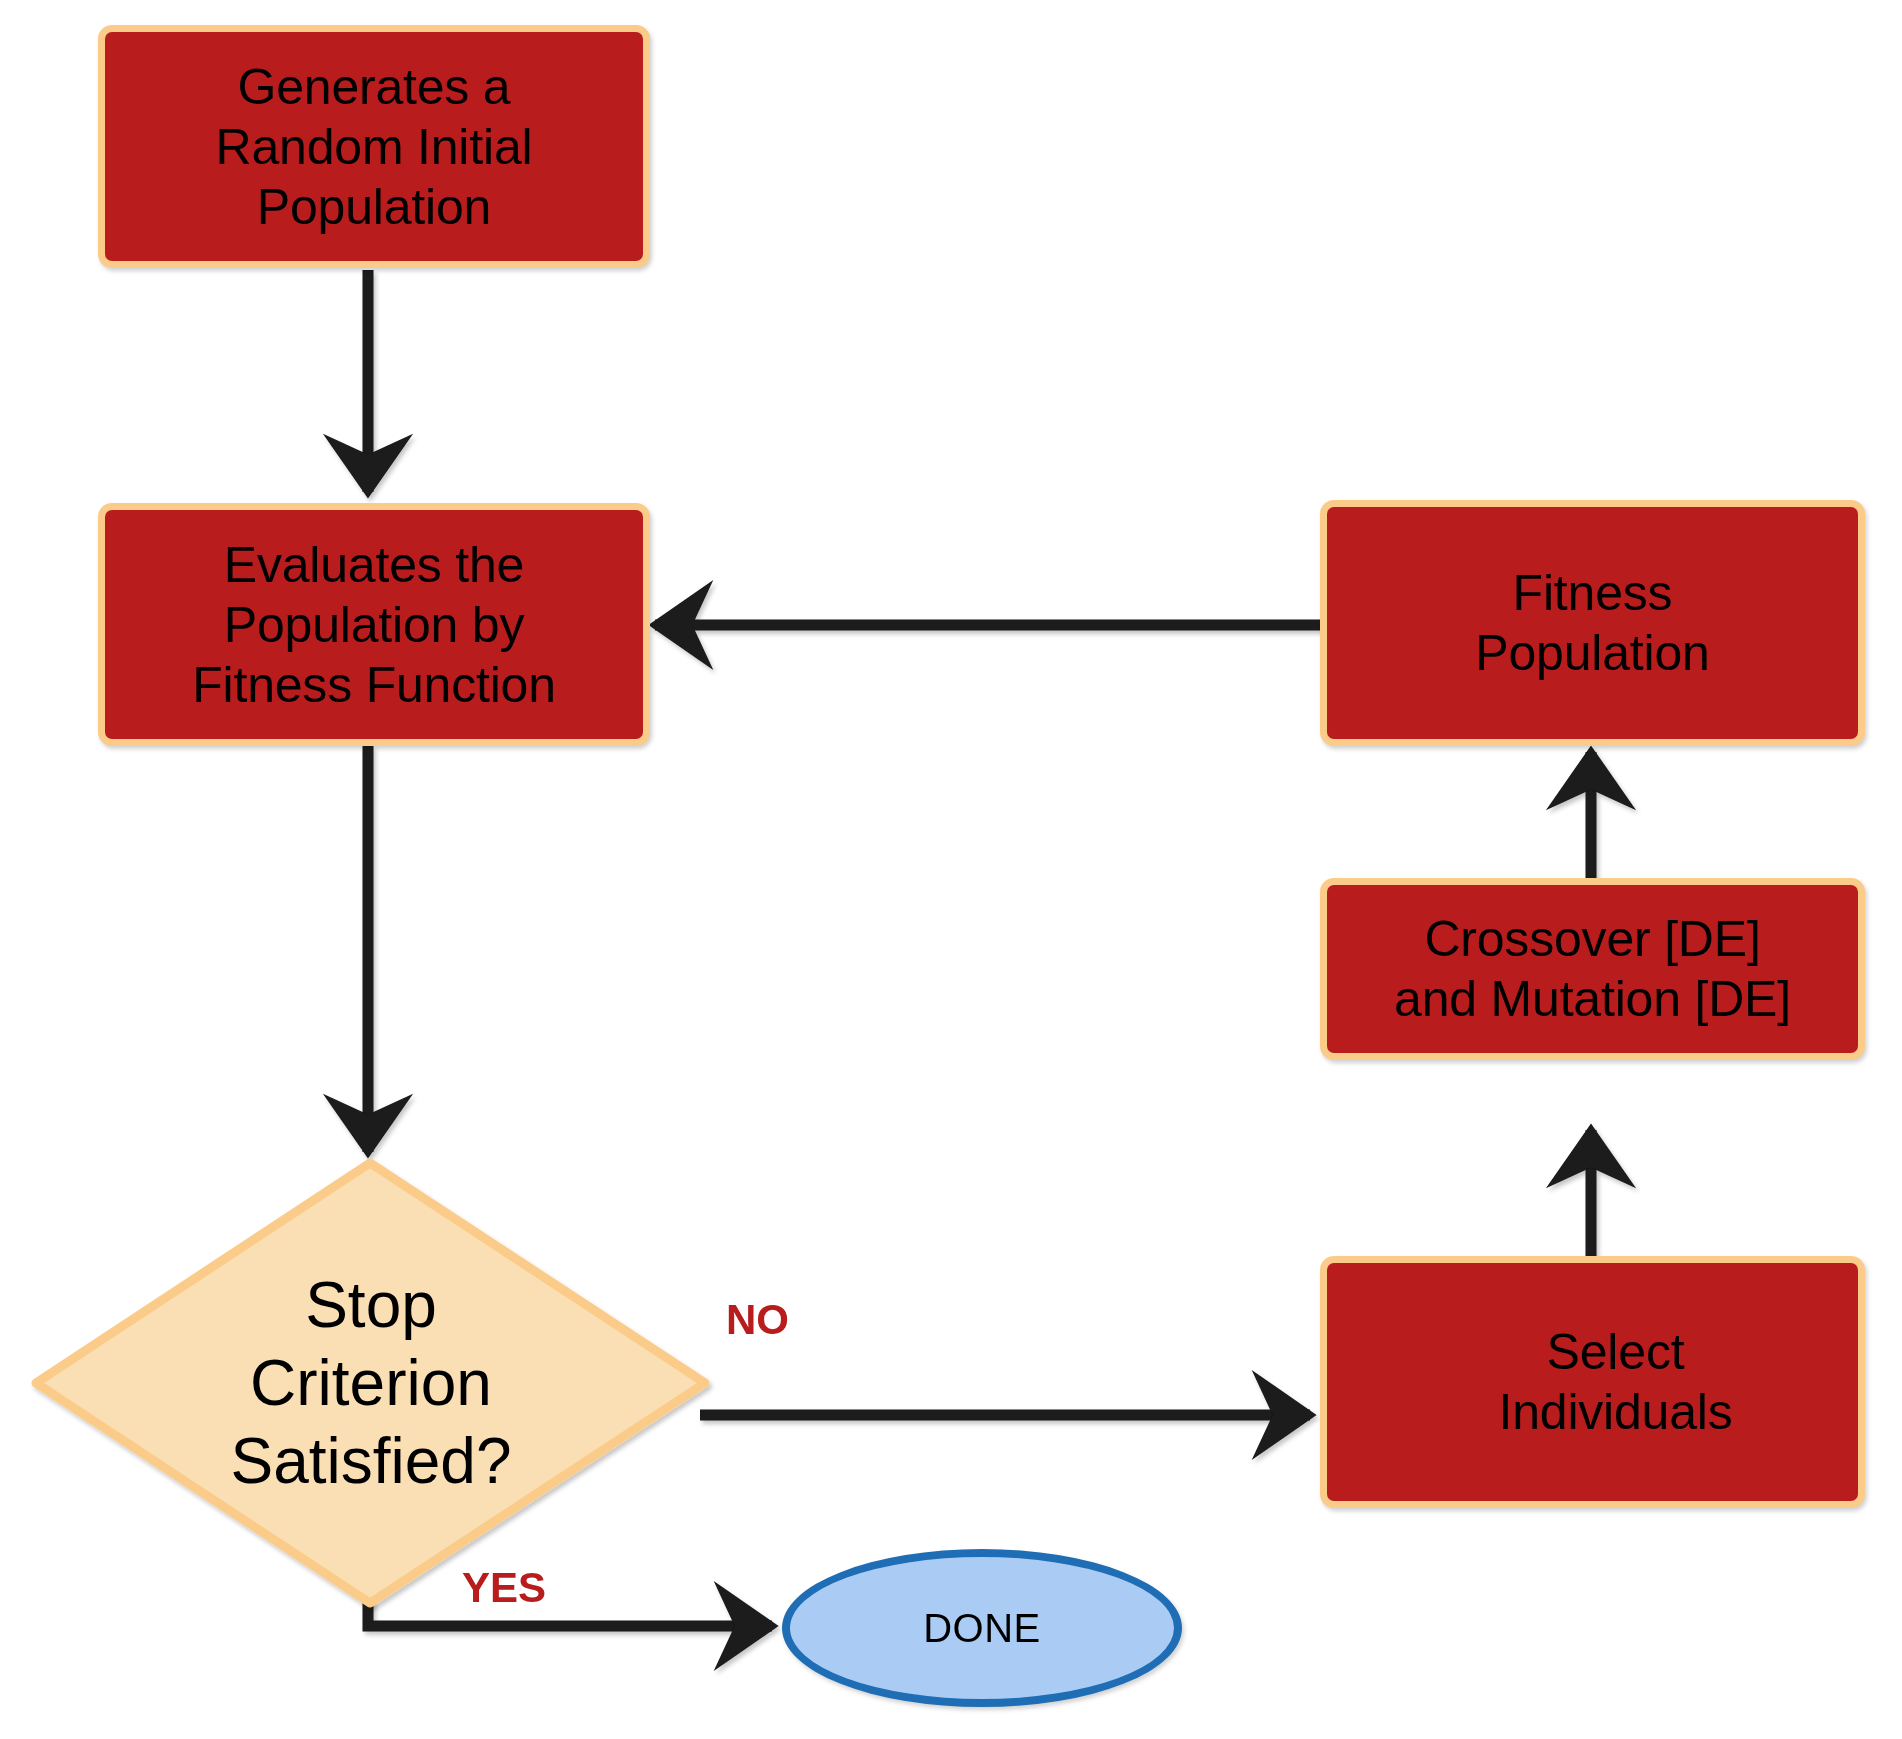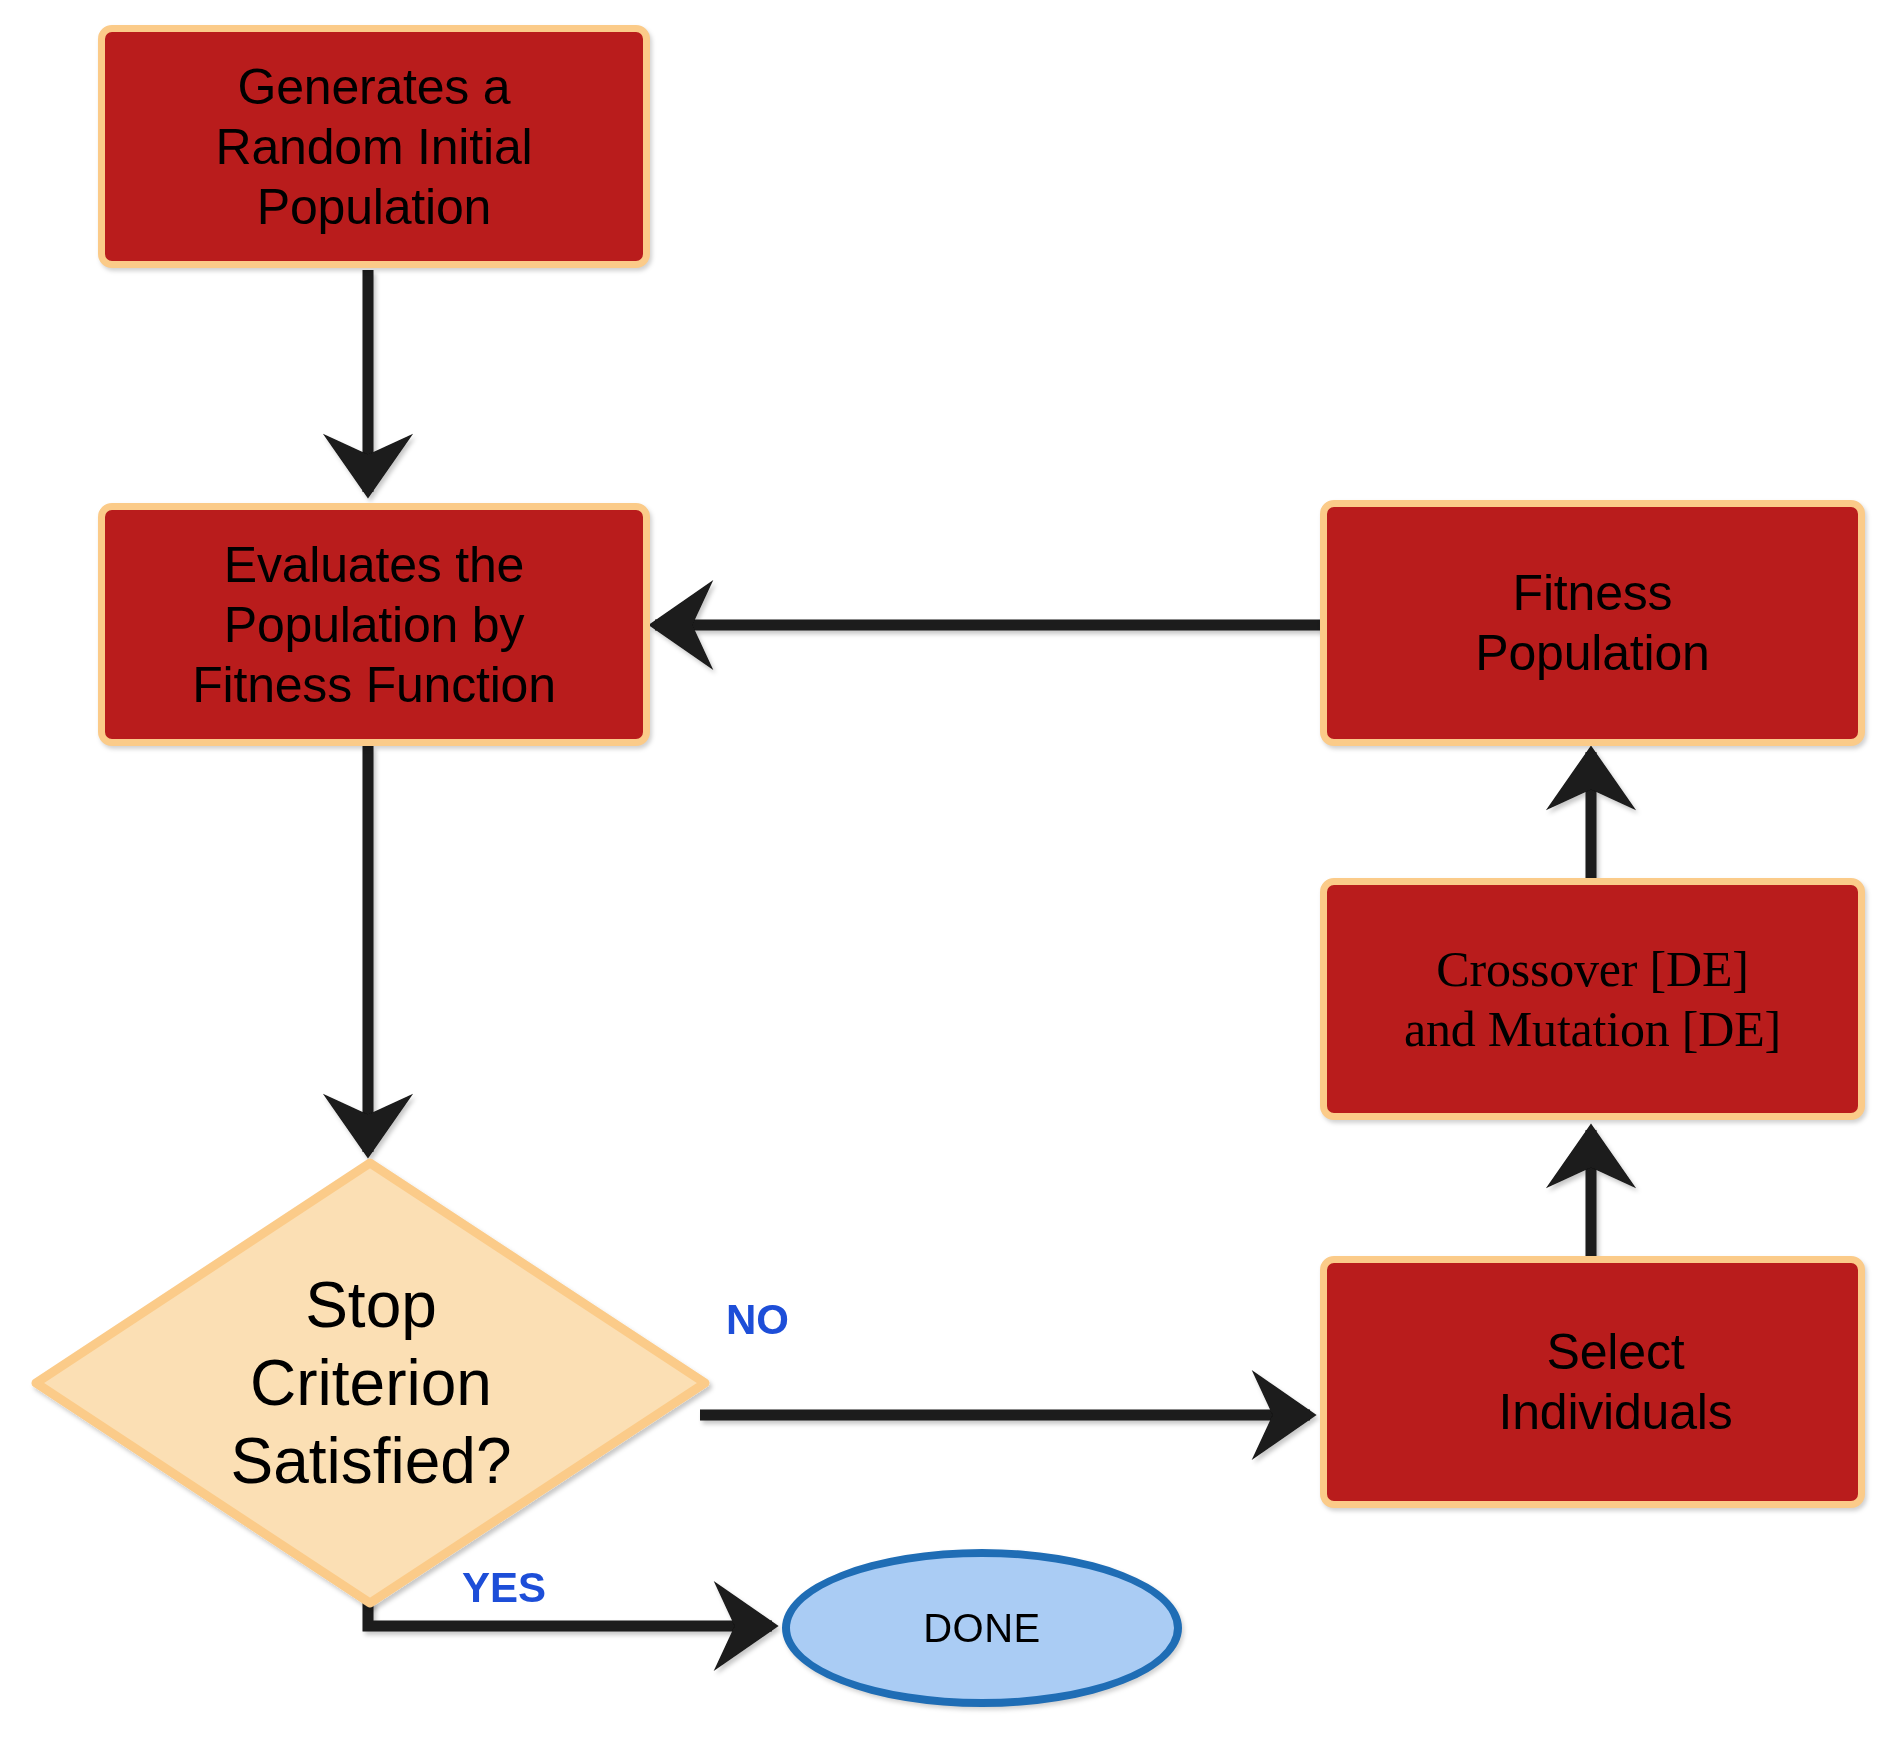--- a/index.html
+++ b/index.html
@@ -65,21 +65,21 @@
   }
   .terminal .label {
     font-size: 40px;
     line-height: 1.1;
     letter-spacing: 0.5px;
   }
   .edge-label {
     position: absolute;
     font-size: 42px;
     font-weight: bold;
-    color: #1d4ed8;
+    color: #b91c1c;
     white-space: nowrap;
   }
 </style>
 </head>
 <body>
 
 <div id="canvas">
 
   <svg class="layer" viewBox="0 0 1902 1739">
     <defs>
@@ -133,21 +133,21 @@
 
   <div class="node terminal" style="left:782px; top:1549px; width:400px; height:158px;">
     <div class="label">DONE</div>
   </div>
 
   <div class="node proc" style="left:1320px; top:1256px; width:545px; height:252px;padding-left:46px;">
     <div class="label">Select
 Individuals</div>
   </div>
 
-  <div class="node proc" style="left:1320px; top:878px; width:545px; height:242px;font-family:Liberation Serif, serif;">
+  <div class="node proc" style="left:1320px; top:878px; width:545px; height:182px;">
     <div class="label">Crossover [DE]
 and Mutation [DE]</div>
   </div>
 
   <div class="node proc" style="left:1320px; top:500px; width:545px; height:246px;">
     <div class="label">Fitness
 Population</div>
   </div>
 
   <div class="edge-label" style="left:726px; top:1296px;">NO</div>

